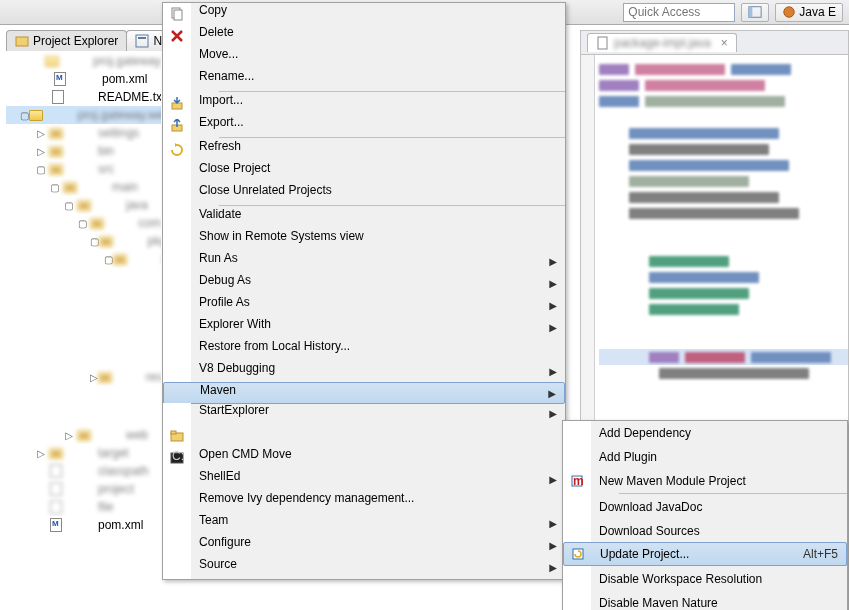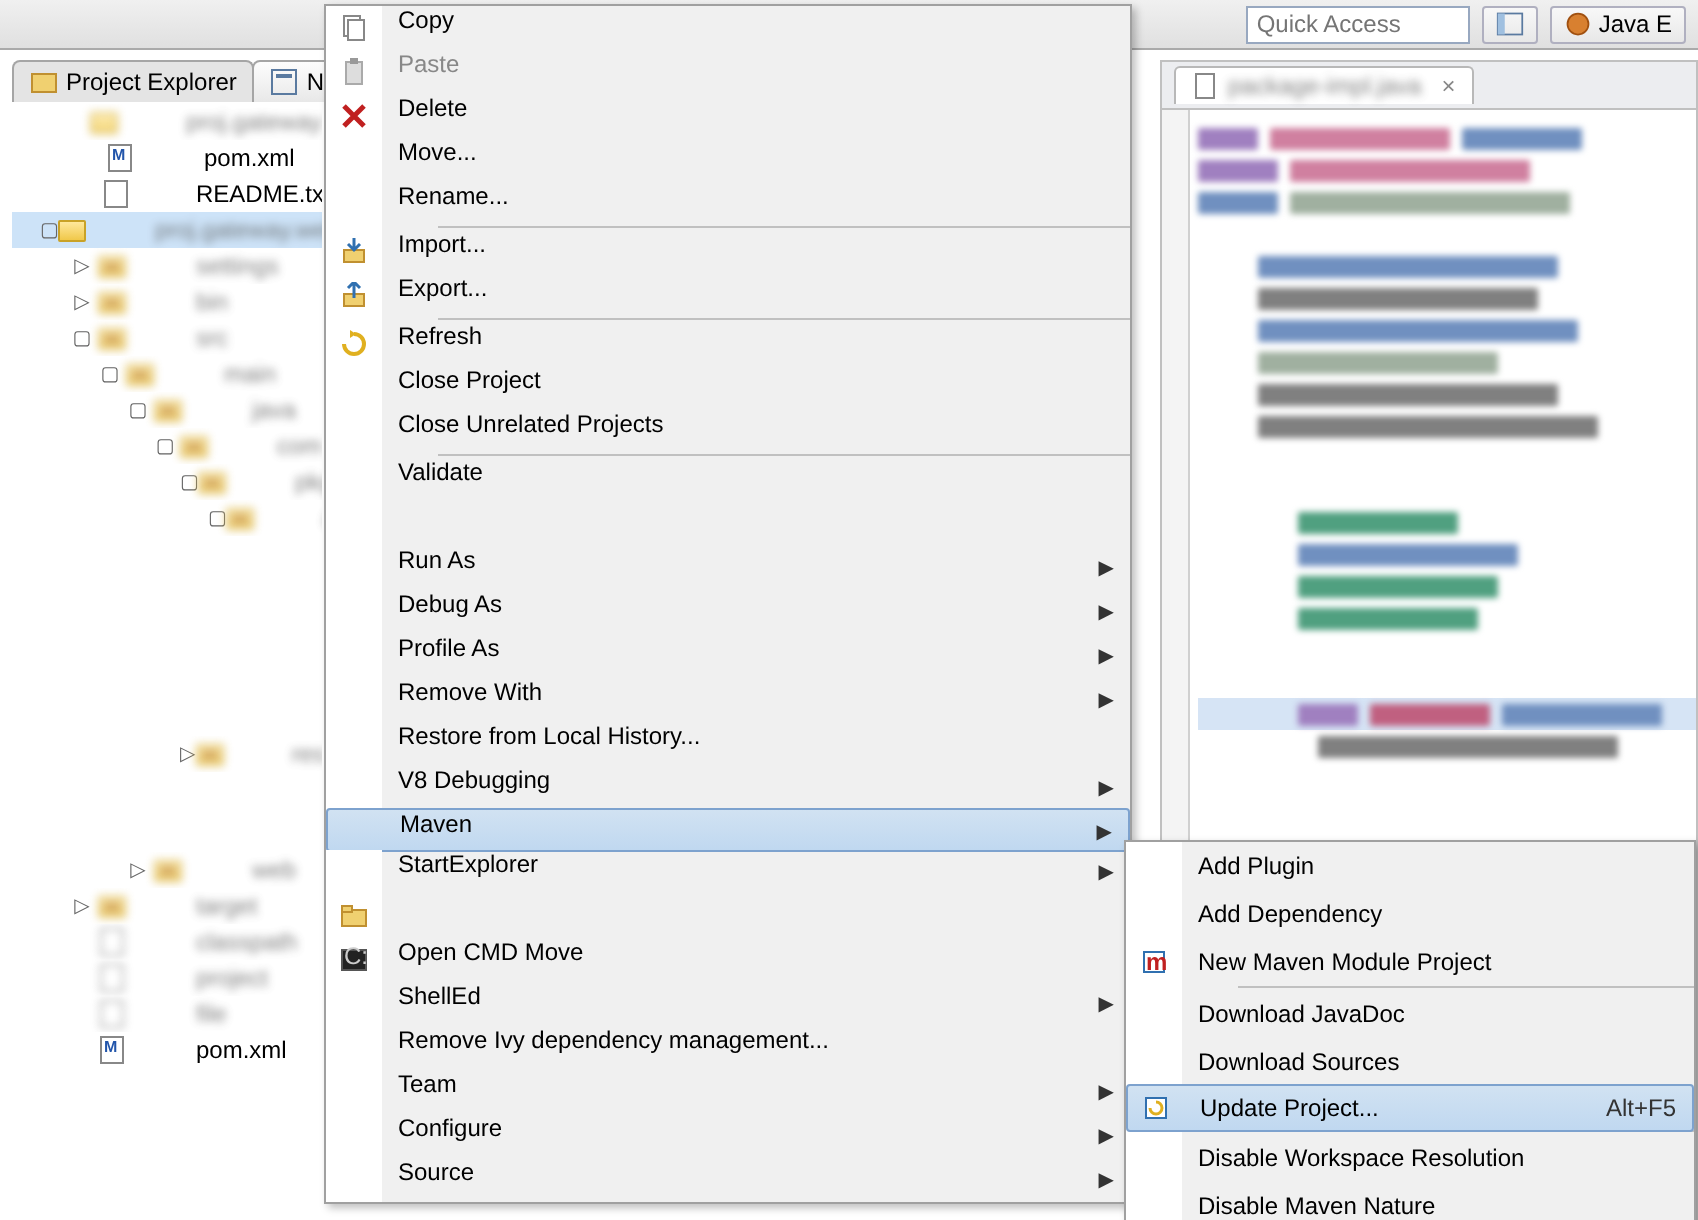--- a/index.html
+++ b/index.html
@@ -300,29 +300,20 @@
         <svg width="14" height="14">
           <rect x="2" y="1" width="8" height="10" fill="#fff" stroke="#888"></rect>
           <rect x="4" y="3" width="8" height="10" fill="#fff" stroke="#888"></rect>
         </svg>
       </div>
       <span class="cm-label">Copy</span>
     </div>
   <div class="cm-row">
       <div class="cm-iconcol">
         <svg width="14" height="14">
-          <rect x="3" y="2" width="8" height="11" fill="#ddd" stroke="#aaa"></rect>
-          <rect x="5" y="0" width="4" height="3" fill="#999"></rect>
-        </svg>
-      </div>
-      <span class="cm-label disabled">Paste</span>
-    </div>
-  <div class="cm-row">
-      <div class="cm-iconcol">
-        <svg width="14" height="14">
           <path d="M2 2 L12 12 M12 2 L2 12" stroke="#c02020" stroke-width="2.5"></path>
         </svg>
       </div>
       <span class="cm-label">Delete</span>
     </div>
   <div class="cm-row">
       <div class="cm-iconcol"></div>
       <span class="cm-label">Move...</span>
     </div>
   <div class="cm-row">
@@ -375,39 +366,40 @@
   <div class="cm-sep-bg">
       <div class="cm-iconcol"></div>
       <div class="cm-sep" style="flex:1"></div>
     </div>
   <div class="cm-row">
       <div class="cm-iconcol"></div>
       <span class="cm-label">Validate</span>
     </div>
   <div class="cm-row">
       <div class="cm-iconcol"></div>
+      <span class="cm-label">Show in Remote Systems view</span>
     </div>
   <div class="cm-row">
       <div class="cm-iconcol"></div>
       <span class="cm-label">Run As</span>
       <span class="cm-arrow">▶</span>
     </div>
   <div class="cm-row">
       <div class="cm-iconcol"></div>
       <span class="cm-label">Debug As</span>
       <span class="cm-arrow">▶</span>
     </div>
   <div class="cm-row">
       <div class="cm-iconcol"></div>
       <span class="cm-label">Profile As</span>
       <span class="cm-arrow">▶</span>
     </div>
   <div class="cm-row">
       <div class="cm-iconcol"></div>
-      <span class="cm-label">Remove With</span>
+      <span class="cm-label">Explorer With</span>
       <span class="cm-arrow">▶</span>
     </div>
   <div class="cm-row">
       <div class="cm-iconcol"></div>
       <span class="cm-label">Restore from Local History...</span>
     </div>
   <div class="cm-row">
       <div class="cm-iconcol"></div>
       <span class="cm-label">V8 Debugging</span>
       <span class="cm-arrow">▶</span>
@@ -461,25 +453,25 @@
   <div class="cm-row">
       <div class="cm-iconcol"></div>
       <span class="cm-label">Source</span>
       <span class="cm-arrow">▶</span>
     </div>
 </div>
 
 <div class="submenu">
   <div class="sm-row">
       <div class="sm-iconcol"></div>
+      <span class="sm-label">Add Dependency</span>
+    </div>
+  <div class="sm-row">
+      <div class="sm-iconcol"></div>
       <span class="sm-label">Add Plugin</span>
-    </div>
-  <div class="sm-row">
-      <div class="sm-iconcol"></div>
-      <span class="sm-label">Add Dependency</span>
     </div>
   <div class="sm-row">
       <div class="sm-iconcol">
         <svg width="14" height="14">
           <rect x="2" y="2" width="10" height="10" fill="#fff" stroke="#3070b0"></rect>
           <text x="3" y="11" fill="#c02020" font-size="9" font-weight="bold">m</text>
         </svg>
       </div>
       <span class="sm-label">New Maven Module Project</span>
     </div>

